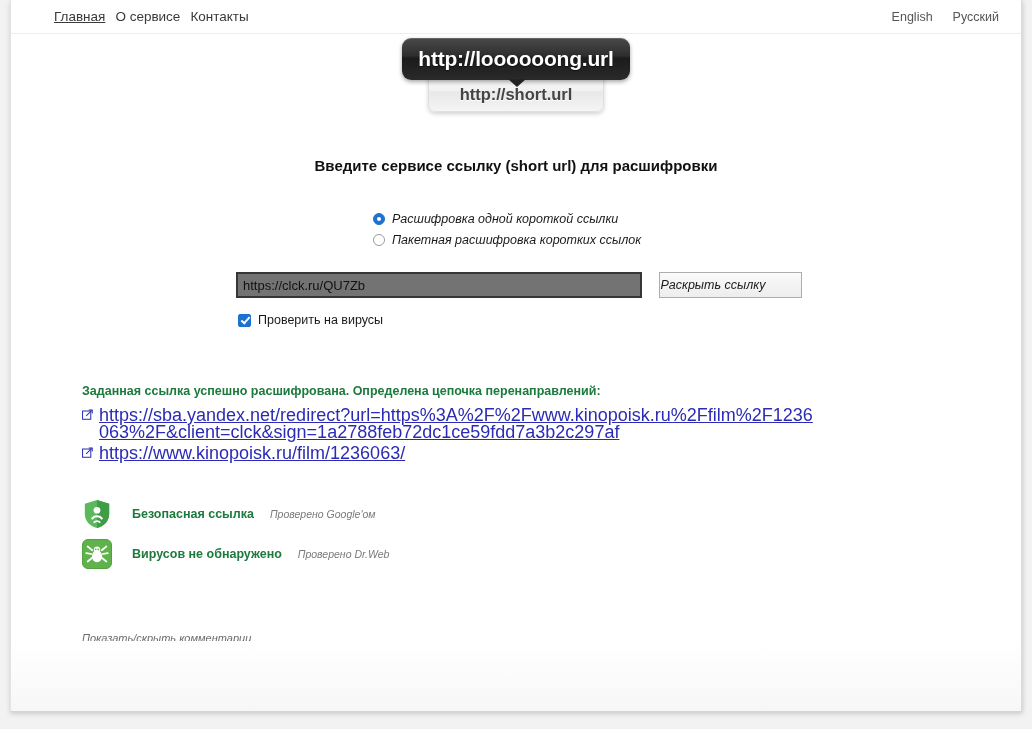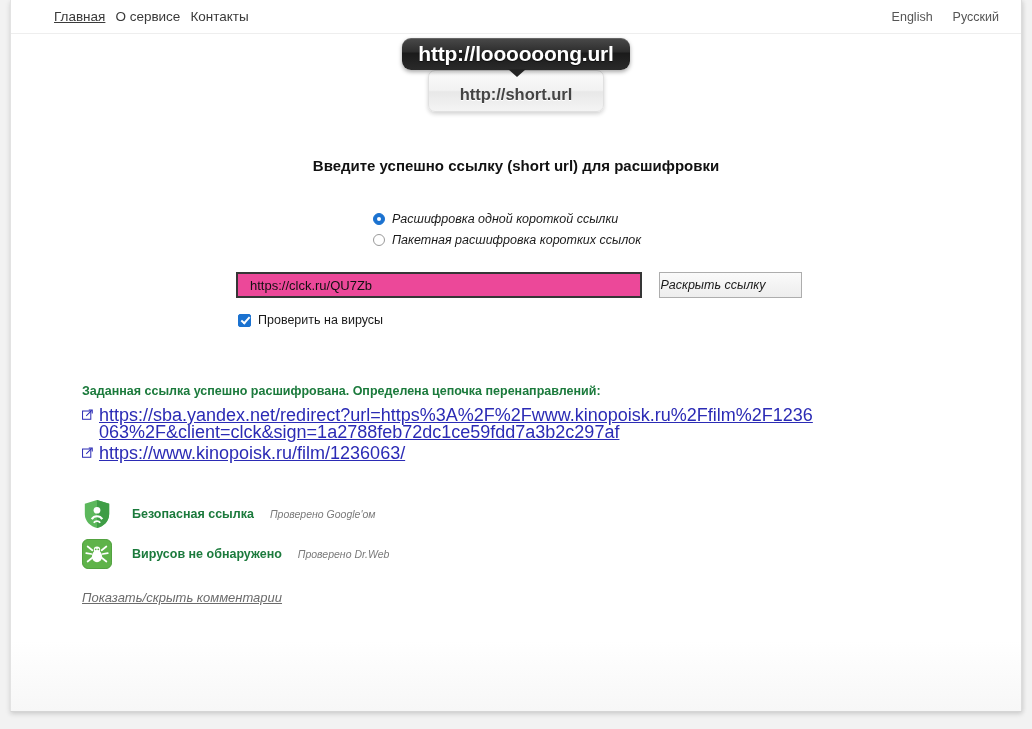--- a/index.html
+++ b/index.html
@@ -92,21 +92,21 @@
     top: 38px;
     width: 100%;
     height: 80px;
   }
   .logo-long {
     position: absolute;
     left: 50%;
     top: 0;
     transform: translateX(-50%);
     width: 228px;
-    height: 32px;
+    height: 42px;
     border-radius: 9px;
     background: linear-gradient(to bottom, #4a4a4a 0%, #2e2e2e 42%, #1b1b1b 48%, #2a2a2a 100%);
     box-shadow: 0 2px 4px rgba(0,0,0,0.35), inset 0 1px 0 rgba(255,255,255,0.16);
     display: flex;
     align-items: center;
     justify-content: center;
     z-index: 3;
   }
   .logo-long span {
     color: #ffffff;
@@ -205,25 +205,25 @@
 
   .url-row {
     position: absolute;
     left: 225px;
     top: 272px;
   }
   .url-input {
     width: 406px;
     height: 26px;
     border: 2px solid #363636;
-    background: #ec4899;
+    background: #737373;
     font-family: "Liberation Sans", sans-serif;
     font-size: 13px;
     color: #111111;
-    padding: 0 12px;
+    padding: 0 5px;
     box-sizing: border-box;
     outline: none;
     vertical-align: middle;
   }
   .reveal-btn {
     display: inline-block;
     margin-left: 13px;
     width: 143px;
     height: 26px;
     line-height: 24px;
@@ -329,22 +329,22 @@
   }
   .badge-sub {
     font-size: 10.5px;
     font-style: italic;
     color: #7a7a7a;
   }
 
   .comments-link {
     position: absolute;
     left: 71px;
-    top: 590px;
-    font-size: 13px;
+    top: 632px;
+    font-size: 11px;
     font-style: italic;
     color: #6b6b6b;
     text-decoration: underline;
     cursor: default;
   }
 </style>
 </head>
 <body>
 
 <div class="page-shell">
@@ -361,21 +361,21 @@
 
     <div class="logo-wrap">
       <div class="logo-short">
         <span>http://short.url</span>
       </div>
       <div class="logo-long">
         <span>http://loooooong.url</span>
       </div>
     </div>
 
-    <div class="headline">Введите успешно ссылку (short url) для расшифровки</div>
+    <div class="headline">Введите сервисе ссылку (short url) для расшифровки</div>
 
     <div class="radios">
       <div class="radio-row">
         <span class="radio-dot on"></span>
         <span>Расшифровка одной короткой ссылки</span>
       </div>
       <div class="radio-row">
         <span class="radio-dot"></span>
         <span>Пакетная расшифровка коротких ссылок</span>
       </div>

